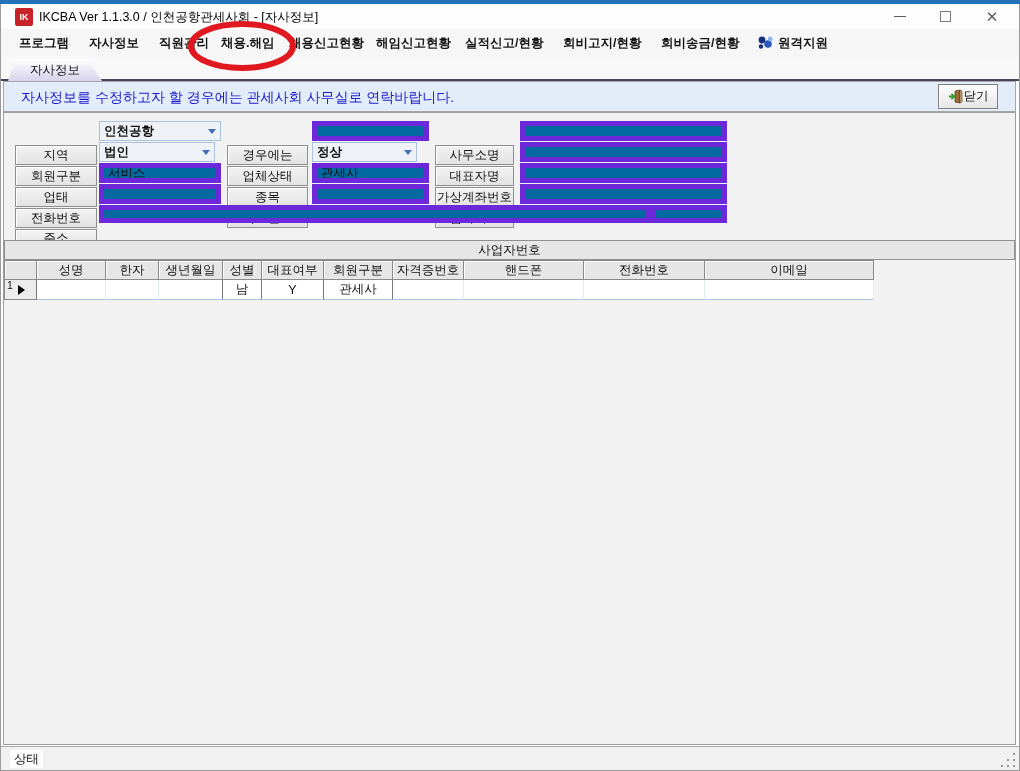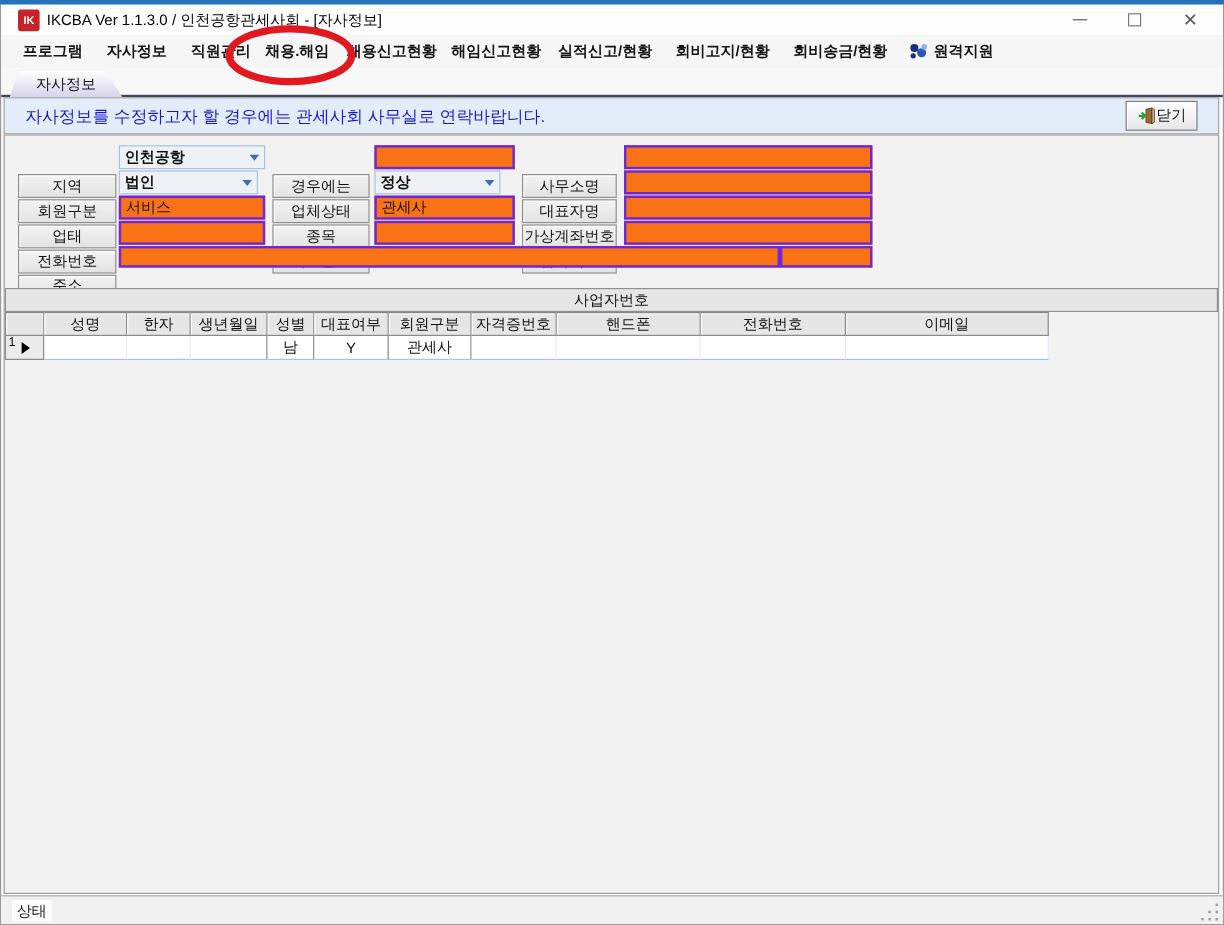--- a/index.html
+++ b/index.html
@@ -45,21 +45,21 @@
                font-size:12.5px; cursor:default; }
 
   
   .client { position:absolute; left:3px; top:112px; width:1013px; height:633px; background:#f2f2f2;
             border:1px solid #9f9f9f; }
 
   
   .chip { position:absolute; height:20px; background:linear-gradient(#f3f3f3,#e3e3e3); border:1px solid #8f8f8f;
           box-shadow:inset 1px 1px 0 #ffffff; display:flex; align-items:center; justify-content:center;
           font-size:12.5px; color:#111;margin-top:24px; }
-  .tinput { position:absolute; height:20px; background:#f97316; border:2px solid #6d28d9; font-size:12.5px;
+  .tinput { position:absolute; height:20px; background:#0369a1; border:5px solid #6d28d9; font-size:12.5px;
             padding:0 4px; font-family:inherit; color:#111; outline:none; }
   .combo { position:absolute; height:20px; background:#eef1f6; border:1px solid #abc3de; display:flex;
            align-items:center; font-size:12.5px; cursor:default; }
   .combo .val { flex:1; padding-left:4px;font-weight:bold; }
   .combo .arrow { width:16px; display:flex; align-items:center; justify-content:center; }
   .combo .arrow span { width:0; height:0; border-left:4px solid transparent; border-right:4px solid transparent;
                        border-top:5px solid #3f6eb5; display:block; }
 
   
   .grp-header { position:absolute; left:4px; top:240px; width:1011px; height:20px; background:#e6e6e6;

